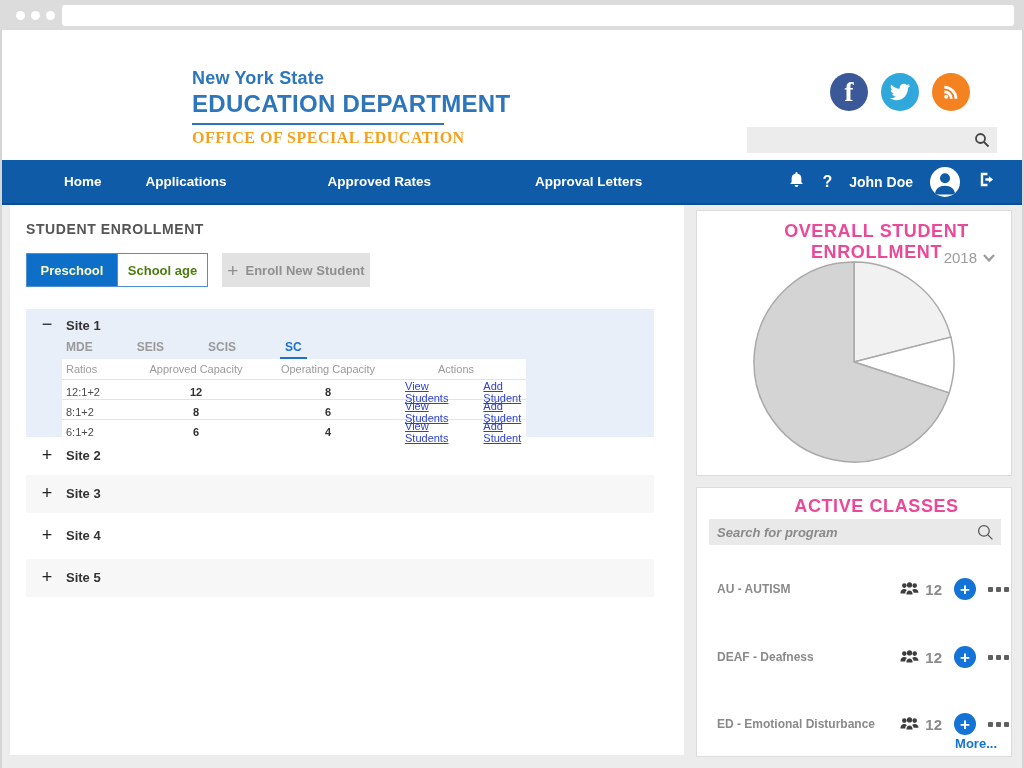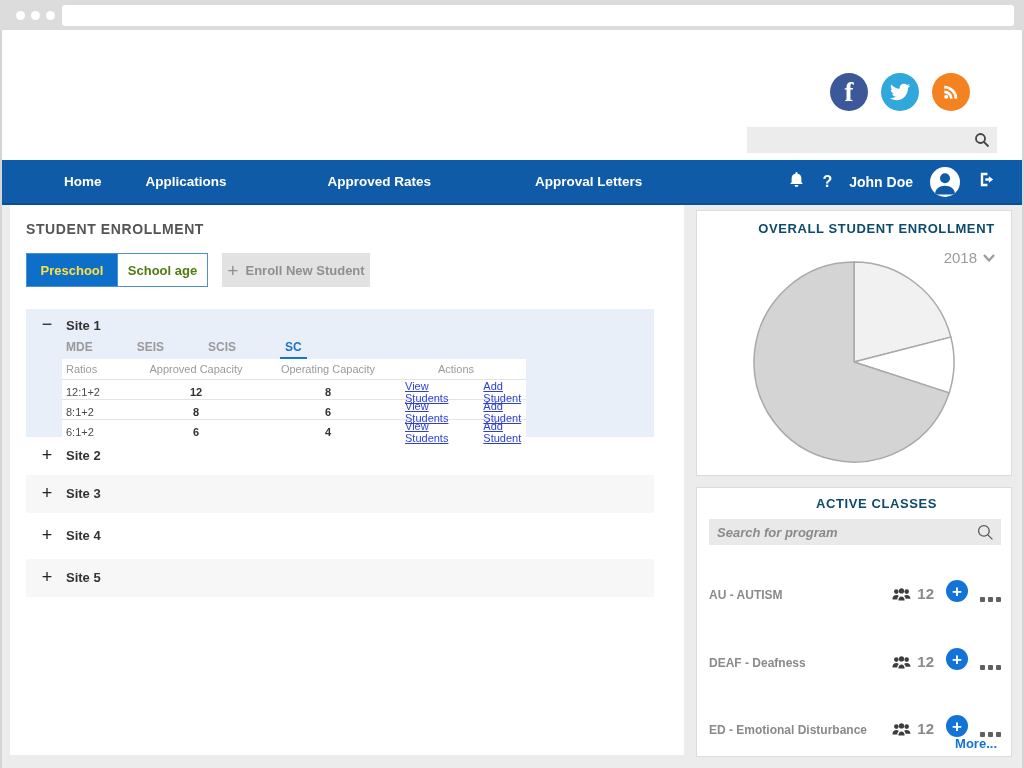--- a/index.html
+++ b/index.html
@@ -46,21 +46,21 @@
   .nav-user { font-size:14px; font-weight:bold; }
   .avatar { width:30px; height:30px; border-radius:50%; background:#fff; position:relative; overflow:hidden; }
 
   
   .content { position:absolute; left:0; top:175px; width:1020px; height:563px; background:#ececec; }
 
   .main-panel { position:absolute; left:8px; top:0; width:674px; height:550px; background:#fff; }
   .main-title { position:absolute; left:16px; top:16px; font-size:14px; font-weight:bold; color:#555; letter-spacing:.6px; }
   .tabgroup { position:absolute; left:16px; top:48px; display:flex; height:34px; border:1px solid #4d8fd0; }
   .tab { width:90px; display:flex; align-items:center; justify-content:center; font-size:13px; font-weight:bold; cursor:pointer; }
-  .tab.active { background:var(--tab-blue,#0d6fc8); color:#fde047; }
+  .tab.active { background:var(--tab-blue,#0d6fc8); color:#fef9c3; }
   .tab.inactive { background:#fff; color:#4d7c0f; border-left:1px solid #4d8fd0; }
   .enroll-btn { position:absolute; left:212px; top:48px; width:148px; height:34px; background:#e2e2e2; color:#8f8f8f;
                 font-size:13px; font-weight:bold; display:flex; align-items:center; justify-content:center; gap:7px; cursor:pointer; }
   .plus-thin { font-size:19px; font-weight:400; line-height:1; color:#8f8f8f; }
 
   .site1 { position:absolute; left:16px; top:104px; width:628px; height:128px; background:#e9eff9; }
   .acc-toggle { position:absolute; left:12px; top:6px; width:18px; height:18px; font-size:18px; color:#222; cursor:pointer; line-height:18px; text-align:center; }
   .icon-minus::before { content:"\2212"; }
   .icon-plus::before { content:"+"; font-weight:400; }
   .site-label { position:absolute; left:40px; top:9px; font-size:13px; font-weight:bold; color:#333; }
@@ -82,31 +82,31 @@
 
   .site-row { position:absolute; left:16px; width:628px; height:38px; }
   .site-row.alt { background:#f7f7f7; }
   .site-row .acc-toggle { top:9px; }
   .site-row .site-label { top:11px; }
 
   
   .card { position:absolute; background:#fff; border:1px solid #dcdcdc; }
   .card1 { left:694px; top:5px; width:316px; height:266px; }
   .card2 { left:694px; top:282px; width:316px; height:270px; }
-  .card-title { position:absolute; left:0; top:10px; width:100%; text-align:center; font-size:13px; font-weight:bold; color:#0c4a6e; letter-spacing:.6px;padding-left:45px; }
+  .card-title { position:absolute; left:0; top:10px; width:100%; text-align:center; font-size:18px; font-weight:bold; color:#ec4899; letter-spacing:.6px;padding-left:45px; }
   .year { position:absolute; right:16px; top:38px; display:flex; align-items:center; gap:6px; color:#9b9b9b; font-size:15px; font-weight:normal; cursor:pointer; }
   .pie-wrap { position:absolute; left:52px; top:46px; width:210px; height:210px; }
 
   .csearch { position:absolute; left:12px; top:31px; width:292px; height:26px; background:#e9e9e9; }
   .csearch input { position:absolute; left:0; top:0; width:100%; height:100%; background:transparent; border:none; outline:none;
                    padding:0 30px 0 8px; font-size:13px; font-style:italic; font-weight:bold; color:#8a8a8a; }
   .csearch input::placeholder { color:#8a8a8a; opacity:1; }
   .csearch .mag { position:absolute; right:7px; top:5px; }
 
-  .class-row { position:absolute; left:12px; width:292px; height:26px; display:flex; align-items:flex-end; }
+  .class-row { position:absolute; left:20px; width:292px; height:26px; display:flex; align-items:center; }
   .class-name { flex:1; font-size:12px; font-weight:bold; color:#8a8a8a; }
   .class-count { font-size:15px; font-weight:bold; color:#8a8a8a; margin:0 12px 0 6px; }
   .plus-circle { width:22px; height:22px; border-radius:50%; background:var(--plus-blue,#1473d6); color:#fff; display:flex;
                  align-items:center; justify-content:center; font-size:17px; font-weight:bold; line-height:1; cursor:pointer; }
   .dots-menu { display:flex; gap:3px; margin-left:12px; cursor:pointer; }
   .dots-menu i { width:5px; height:5px; border-radius:1px; background:#5f5f5f; }
   .more-link { position:absolute; right:14px; top:248px; color:var(--plus-blue,#1473d6); font-size:13px; font-weight:bold; cursor:pointer; }
 </style>
 </head>
 <body>
@@ -116,20 +116,26 @@
     <span class="dot"></span>
     <span class="dot"></span>
     <span class="dot"></span>
   </div>
   <div class="urlbar"></div>
 </div>
 
 <div class="page">
 
   <div class="header">
+    <div class="titles">
+      <div class="t1">New York State</div>
+      <div class="t2">EDUCATION DEPARTMENT</div>
+      <div class="t-rule"></div>
+      <div class="t3">OFFICE OF SPECIAL EDUCATION</div>
+    </div>
     <div class="social">
       <div class="soc fb">
           <span>f</span>
         </div>
       <div class="soc tw">
         <svg width="22" height="22" viewBox="0 0 24 24" fill="#ffffff">
             <path d="M23 4.9c-.8.4-1.7.6-2.6.8.9-.6 1.6-1.5 2-2.5-.9.5-1.9.9-2.9 1.1C18.6 3.4 17.4 3 16.1 3c-2.5 0-4.5 2-4.5 4.5 0 .4 0 .7.1 1-3.7-.2-7-2-9.2-4.7-.4.7-.6 1.5-.6 2.3 0 1.6.8 2.9 2 3.7-.7 0-1.4-.2-2-.5v.1c0 2.2 1.6 4 3.6 4.4-.4.1-.8.2-1.2.2-.3 0-.6 0-.9-.1.6 1.8 2.2 3.1 4.2 3.1-1.5 1.2-3.5 1.9-5.6 1.9H1c2 1.3 4.4 2 6.9 2 8.3 0 12.8-6.9 12.8-12.8v-.6c.9-.6 1.6-1.4 2.3-2.3z"></path>
           </svg>
       </div>
       <div class="soc rss">

